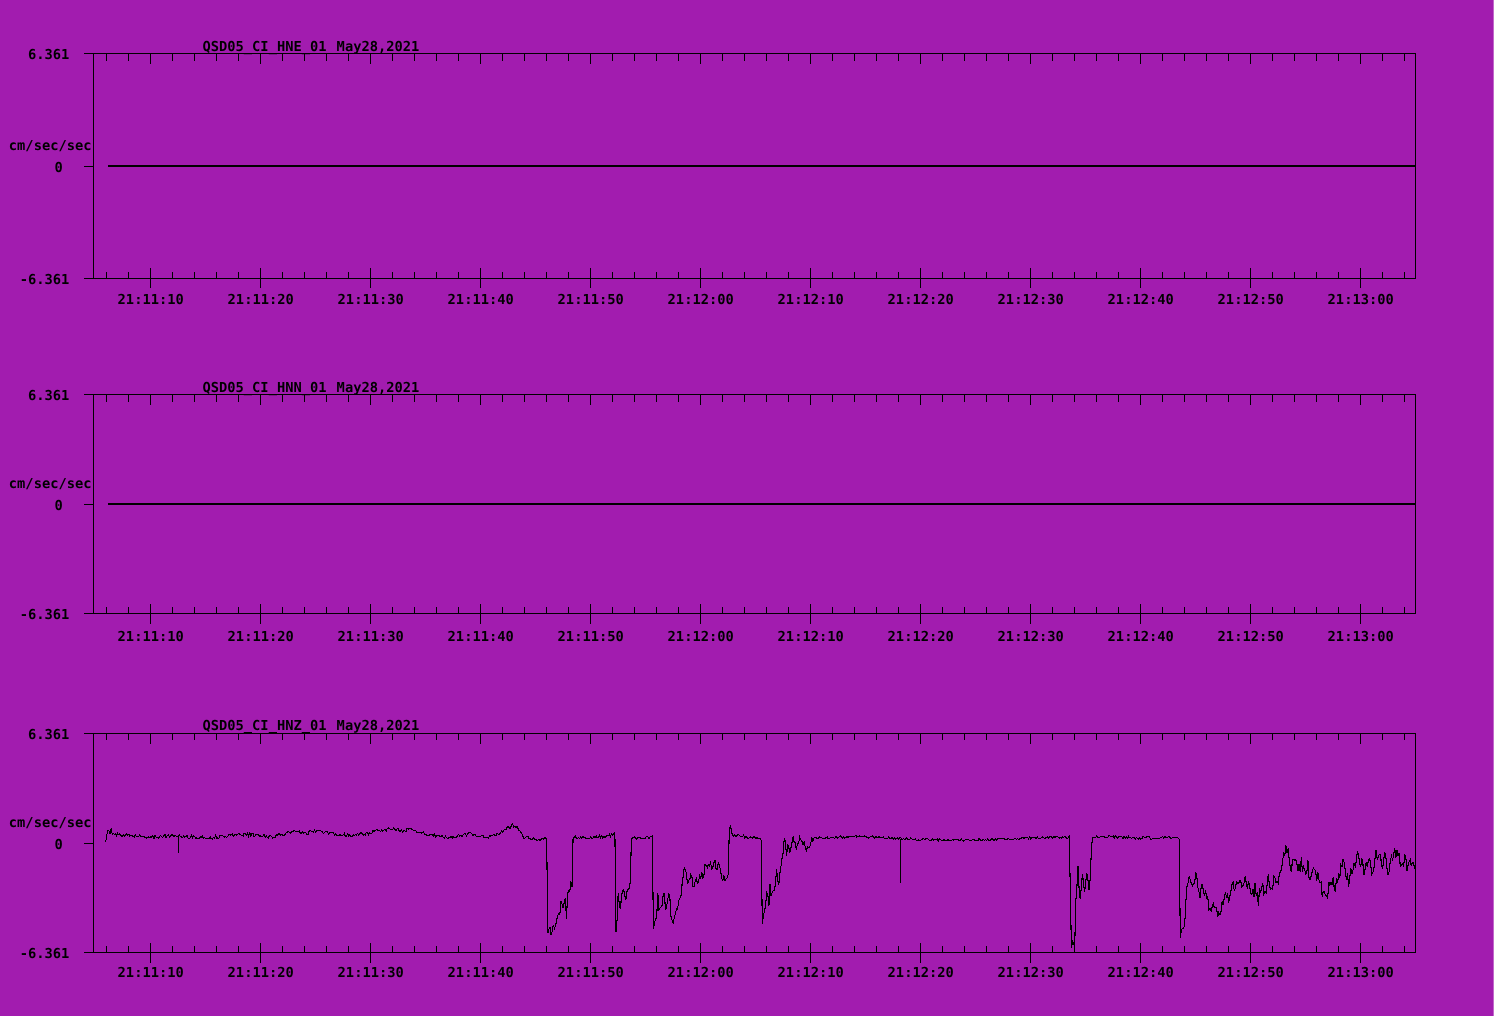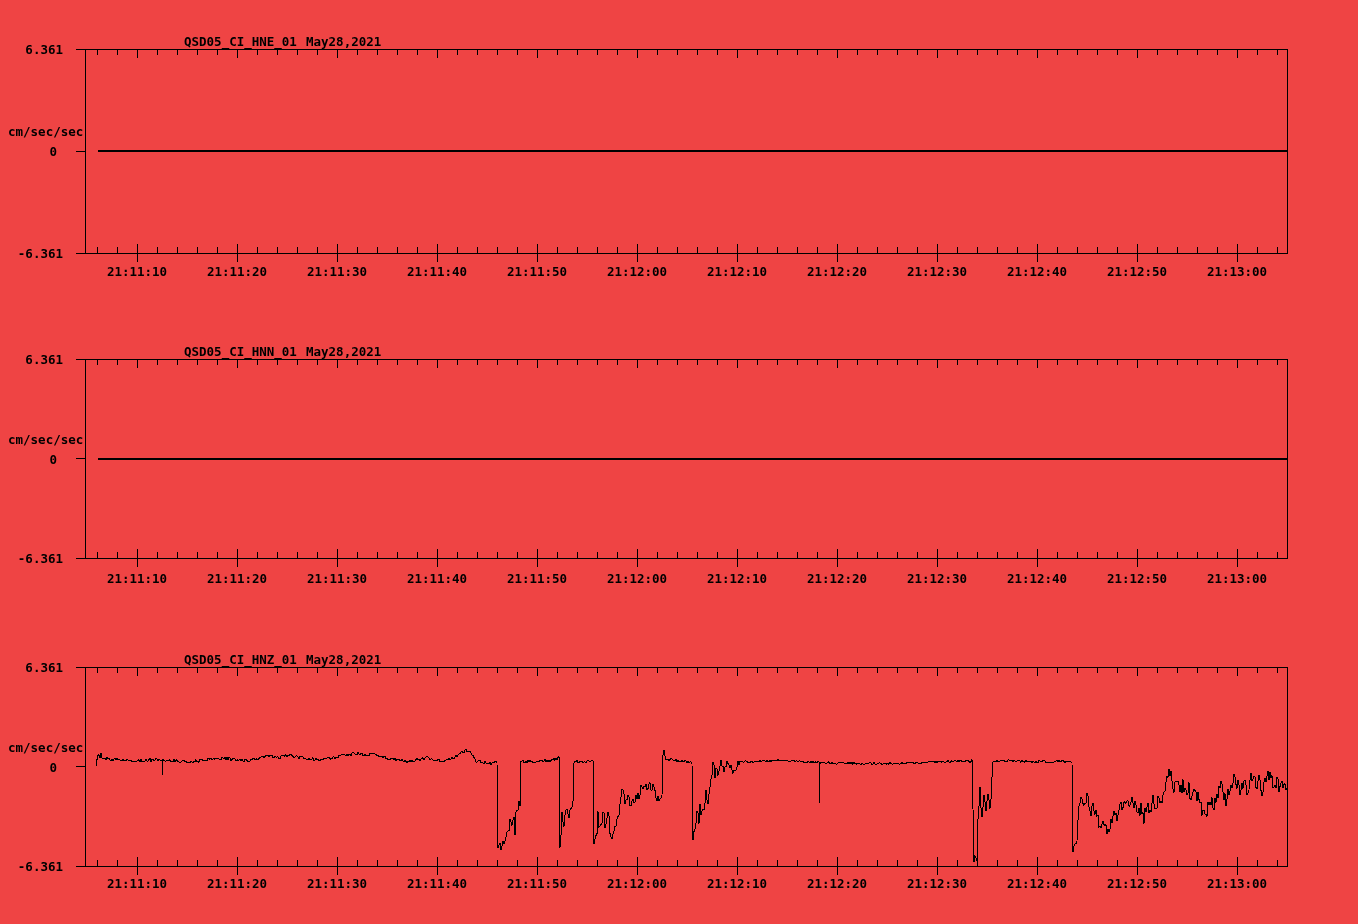--- a/index.html
+++ b/index.html
@@ -1,16 +1,16 @@
 <!DOCTYPE html>
 <html><head>
 <meta charset="utf-8">
 <style>
   html,body{margin:0;padding:0;background:#ffffff;}
-  .stage{position:relative;width:1358px;height:924px;background:#ef4444;overflow:hidden;}
+  .stage{position:relative;width:1358px;height:924px;background:#a21caf;overflow:hidden;}
   .stage svg{position:absolute;left:0;top:0;}
   svg text{font: bold 12.5px "DejaVu Sans Mono", monospace; fill:#000000;}
   .ln{stroke:#000000;stroke-width:1;fill:none;shape-rendering:crispEdges;}
   .tr{stroke:#000000;fill:none;shape-rendering:crispEdges;}
 </style>
 </head>
 <body>
 
 <div class="stage">
   <svg width="1358" height="924" viewBox="0 0 1358 924">

